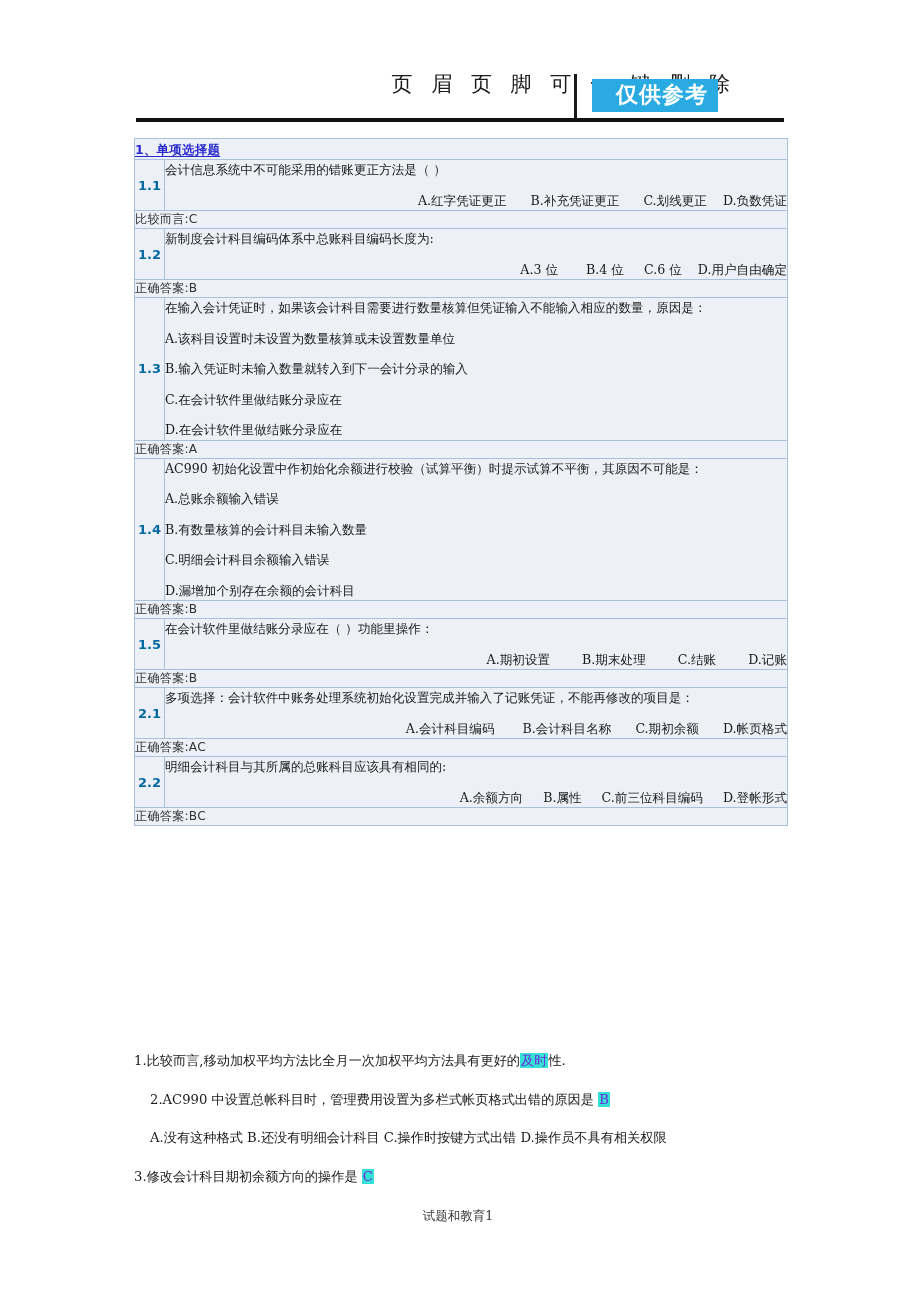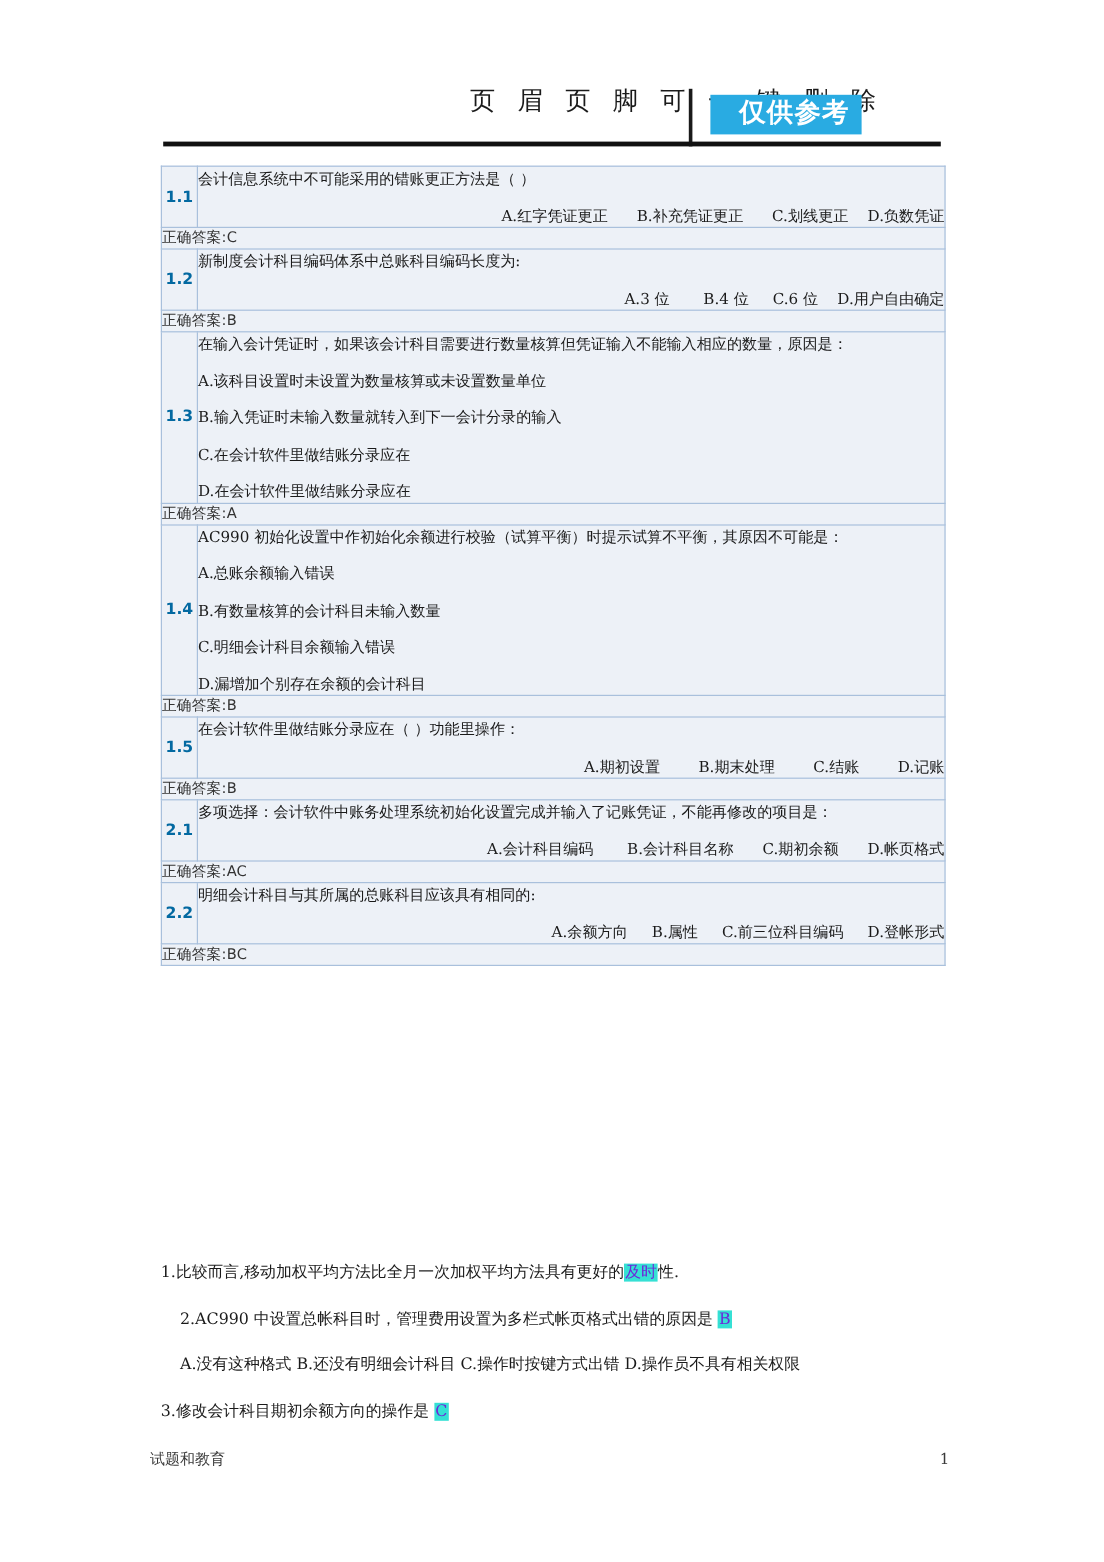--- a/index.html
+++ b/index.html
@@ -161,21 +161,21 @@
   }
 
   
   .page-footer {
     position: absolute;
     left: 125px;
     top: 1208px;
     width: 666px;
     display: flex;
     align-items: baseline;
-    justify-content: space-between;
+    justify-content: center;
     font-family: "DejaVu Serif", "Liberation Serif", serif;
     font-size: 12.5px;
     color: #3a3a3a;
   }
   .footer-page-num {
     font-size: 12.5px;
     color: #3a3a3a;
   }
 </style>
 </head>
@@ -190,30 +190,35 @@
   <div class="header-rule"></div>
 </div>
 
 <table class="quiz-table">
   <colgroup>
     <col class="col-num">
     <col>
   </colgroup>
   <tbody>
 
+    <tr>
+      <td class="section-head-cell" colspan="2">
+        <span class="section-head-text">1、单项选择题</span>
+      </td>
+    </tr>
 
     <tr>
       <td class="num-cell">1.1</td>
       <td class="q-cell">
         <div class="q-stem">会计信息系统中不可能采用的错账更正方法是（ ）</div>
         <div class="q-opts-inline">A.红字凭证更正      B.补充凭证更正      C.划线更正    D.负数凭证</div>
       </td>
     </tr>
     <tr>
-      <td class="answer-cell" colspan="2">正确答案:C</td>
+      <td class="answer-cell" colspan="2">比较而言:C</td>
     </tr>
 
     <tr>
       <td class="num-cell">1.2</td>
       <td class="q-cell">
         <div class="q-stem">新制度会计科目编码体系中总账科目编码长度为:</div>
         <div class="q-opts-inline">A.3 位       B.4 位     C.6 位    D.用户自由确定</div>
       </td>
     </tr>
     <tr>

